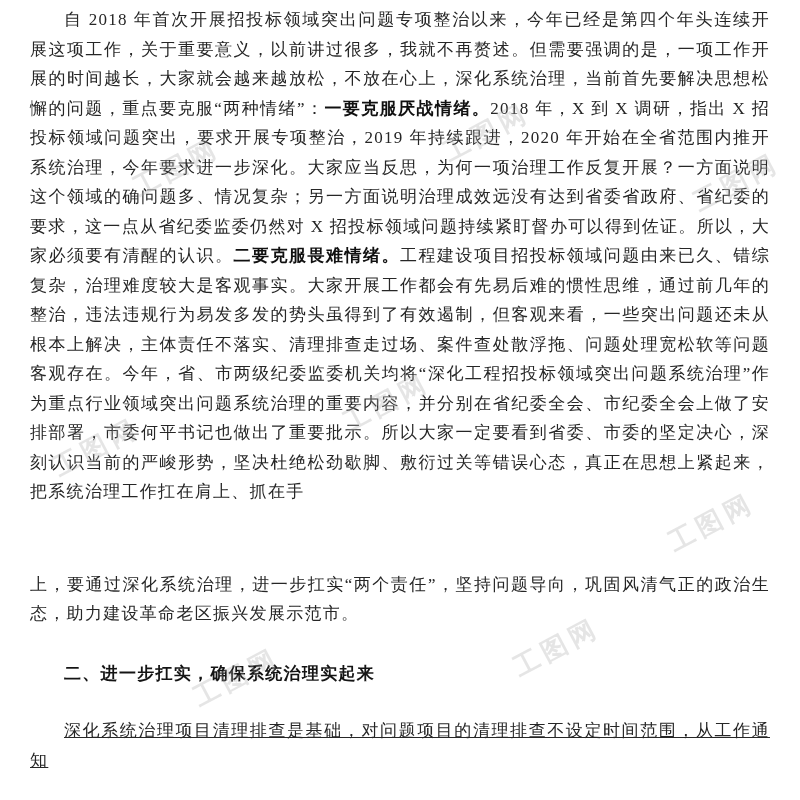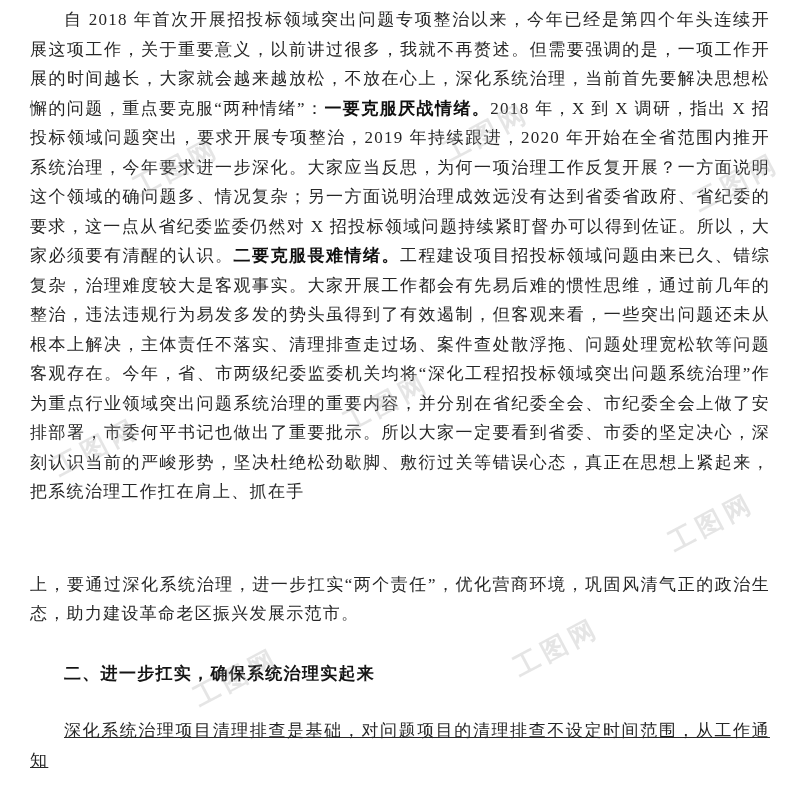--- a/index.html
+++ b/index.html
@@ -86,21 +86,21 @@
     <span class="wm" style="left:340px; top:385px;">工图网</span>
     <span class="wm" style="left:665px; top:505px;">工图网</span>
     <span class="wm" style="left:190px; top:660px;">工图网</span>
     <span class="wm" style="left:510px; top:630px;">工图网</span>
   </div>
 
   <div class="content">
 
     <p class="para"><span>自 2018 年首次开展招投标领域突出问题专项整治以来，今年已经是第四个年头连续开展这项工作，关于重要意义，以前讲过很多，我就不再赘述。但需要强调的是，一项工作开展的时间越长，大家就会越来越放松，不放在心上，深化系统治理，当前首先要解决思想松懈的问题，重点要克服“两种情绪”：</span><b>一要克服厌战情绪。</b><span>2018 年，X 到 X 调研，指出 X 招投标领域问题突出，要求开展专项整治，2019 年持续跟进，2020 年开始在全省范围内推开系统治理，今年要求进一步深化。大家应当反思，为何一项治理工作反复开展？一方面说明这个领域的确问题多、情况复杂；另一方面说明治理成效远没有达到省委省政府、省纪委的要求，这一点从省纪委监委仍然对 X 招投标领域问题持续紧盯督办可以得到佐证。所以，大家必须要有清醒的认识。</span><b>二要克服畏难情绪。</b><span>工程建设项目招投标领域问题由来已久、错综复杂，治理难度较大是客观事实。大家开展工作都会有先易后难的惯性思维，通过前几年的整治，违法违规行为易发多发的势头虽得到了有效遏制，但客观来看，一些突出问题还未从根本上解决，主体责任不落实、清理排查走过场、案件查处散浮拖、问题处理宽松软等问题客观存在。今年，省、市两级纪委监委机关均将“深化工程招投标领域突出问题系统治理”作为重点行业领域突出问题系统治理的重要内容，并分别在省纪委全会、市纪委全会上做了安排部署，市委何平书记也做出了重要批示。所以大家一定要看到省委、市委的坚定决心，深刻认识当前的严峻形势，坚决杜绝松劲歇脚、敷衍过关等错误心态，真正在思想上紧起来，把系统治理工作扛在肩上、抓在手</span></p>
 
-    <p class="para no-indent para-2">上，要通过深化系统治理，进一步扛实“两个责任”，优化营商环境，巩固风清气正的政治生态，助力建设革命老区振兴发展示范市。</p>
+    <p class="para no-indent para-2">上，要通过深化系统治理，进一步扛实“两个责任”，坚持问题导向，巩固风清气正的政治生态，助力建设革命老区振兴发展示范市。</p>
 
     <h3 class="section-heading">二、进一步扛实，确保系统治理实起来</h3>
 
     <p class="para para-3">深化系统治理项目清理排查是基础，对问题项目的清理排查不设定时间范围，从工作通知</p>
 
   </div>
 
 </div>
 
 </body></html>

